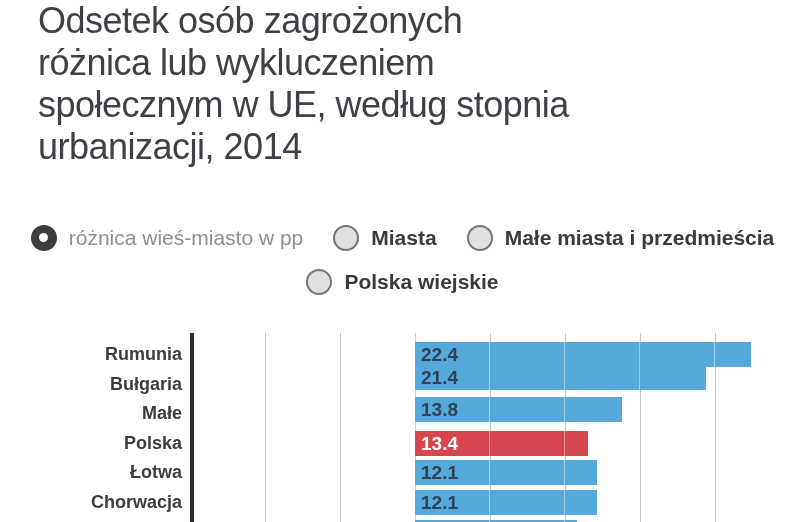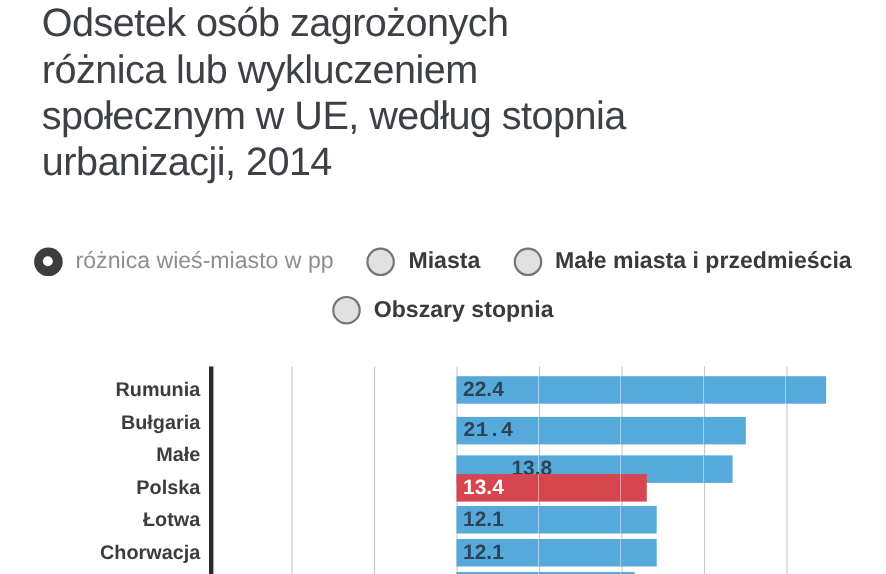--- a/index.html
+++ b/index.html
@@ -71,21 +71,21 @@
         <span class="legend-label">Miasta</span>
       </div>
       <div class="legend-item">
         <span class="radio"></span>
         <span class="legend-label">Małe miasta i przedmieścia</span>
       </div>
     </div>
     <div class="legend-row">
       <div class="legend-item">
         <span class="radio"></span>
-        <span class="legend-label">Obszary stopnia</span>
+        <span class="legend-label">Polska wiejskie</span>
       </div>
     </div>
   </div>
 
   <div class="chart">
     <div class="cat-labels">
         <div class="cat-label" style="top: 9px;">Rumunia</div>
         <div class="cat-label" style="top: 38.6px;">Bułgaria</div>
         <div class="cat-label" style="top: 68.2px;">Małe</div>
         <div class="cat-label" style="top: 97.8px;">Polska</div>
@@ -97,24 +97,24 @@
     <div class="gridline" style="left: 75px;"></div>
         <div class="gridline" style="left: 150px;"></div>
         <div class="gridline" style="left: 225px;"></div>
         <div class="gridline" style="left: 300px;"></div>
         <div class="gridline" style="left: 375px;"></div>
         <div class="gridline" style="left: 450px;"></div>
         <div class="gridline" style="left: 525px;"></div>
         <div class="bar" style="left: 225px; top: 9px; width: 336px; height: 25px;">
           <span class="bar-value">22.4</span>
         </div>
-        <div class="bar" style="left: 225px; top: 46px; width: 263px; height: 25px; font-family: Liberation Mono, monospace;">
+        <div class="bar" style="left: 225px; top: 32px; width: 291px; height: 25px;">
           <span class="bar-value">21.4</span>
         </div>
-        <div class="bar" style="left: 225px; top: 81px; width: 207px; height: 25px; padding-left: 44px;">
+        <div class="bar" style="left: 225px; top: 64px; width: 207px; height: 25px;">
           <span class="bar-value">13.8</span>
         </div>
         <div class="bar highlight" style="left: 225px; top: 97.8px; width: 173px; height: 25px;">
           <span class="bar-value">13.4</span>
         </div>
         <div class="bar" style="left: 225px; top: 127.4px; width: 182px; height: 25px;">
           <span class="bar-value">12.1</span>
         </div>
         <div class="bar" style="left: 225px; top: 157px; width: 182px; height: 25px;">
           <span class="bar-value">12.1</span>

